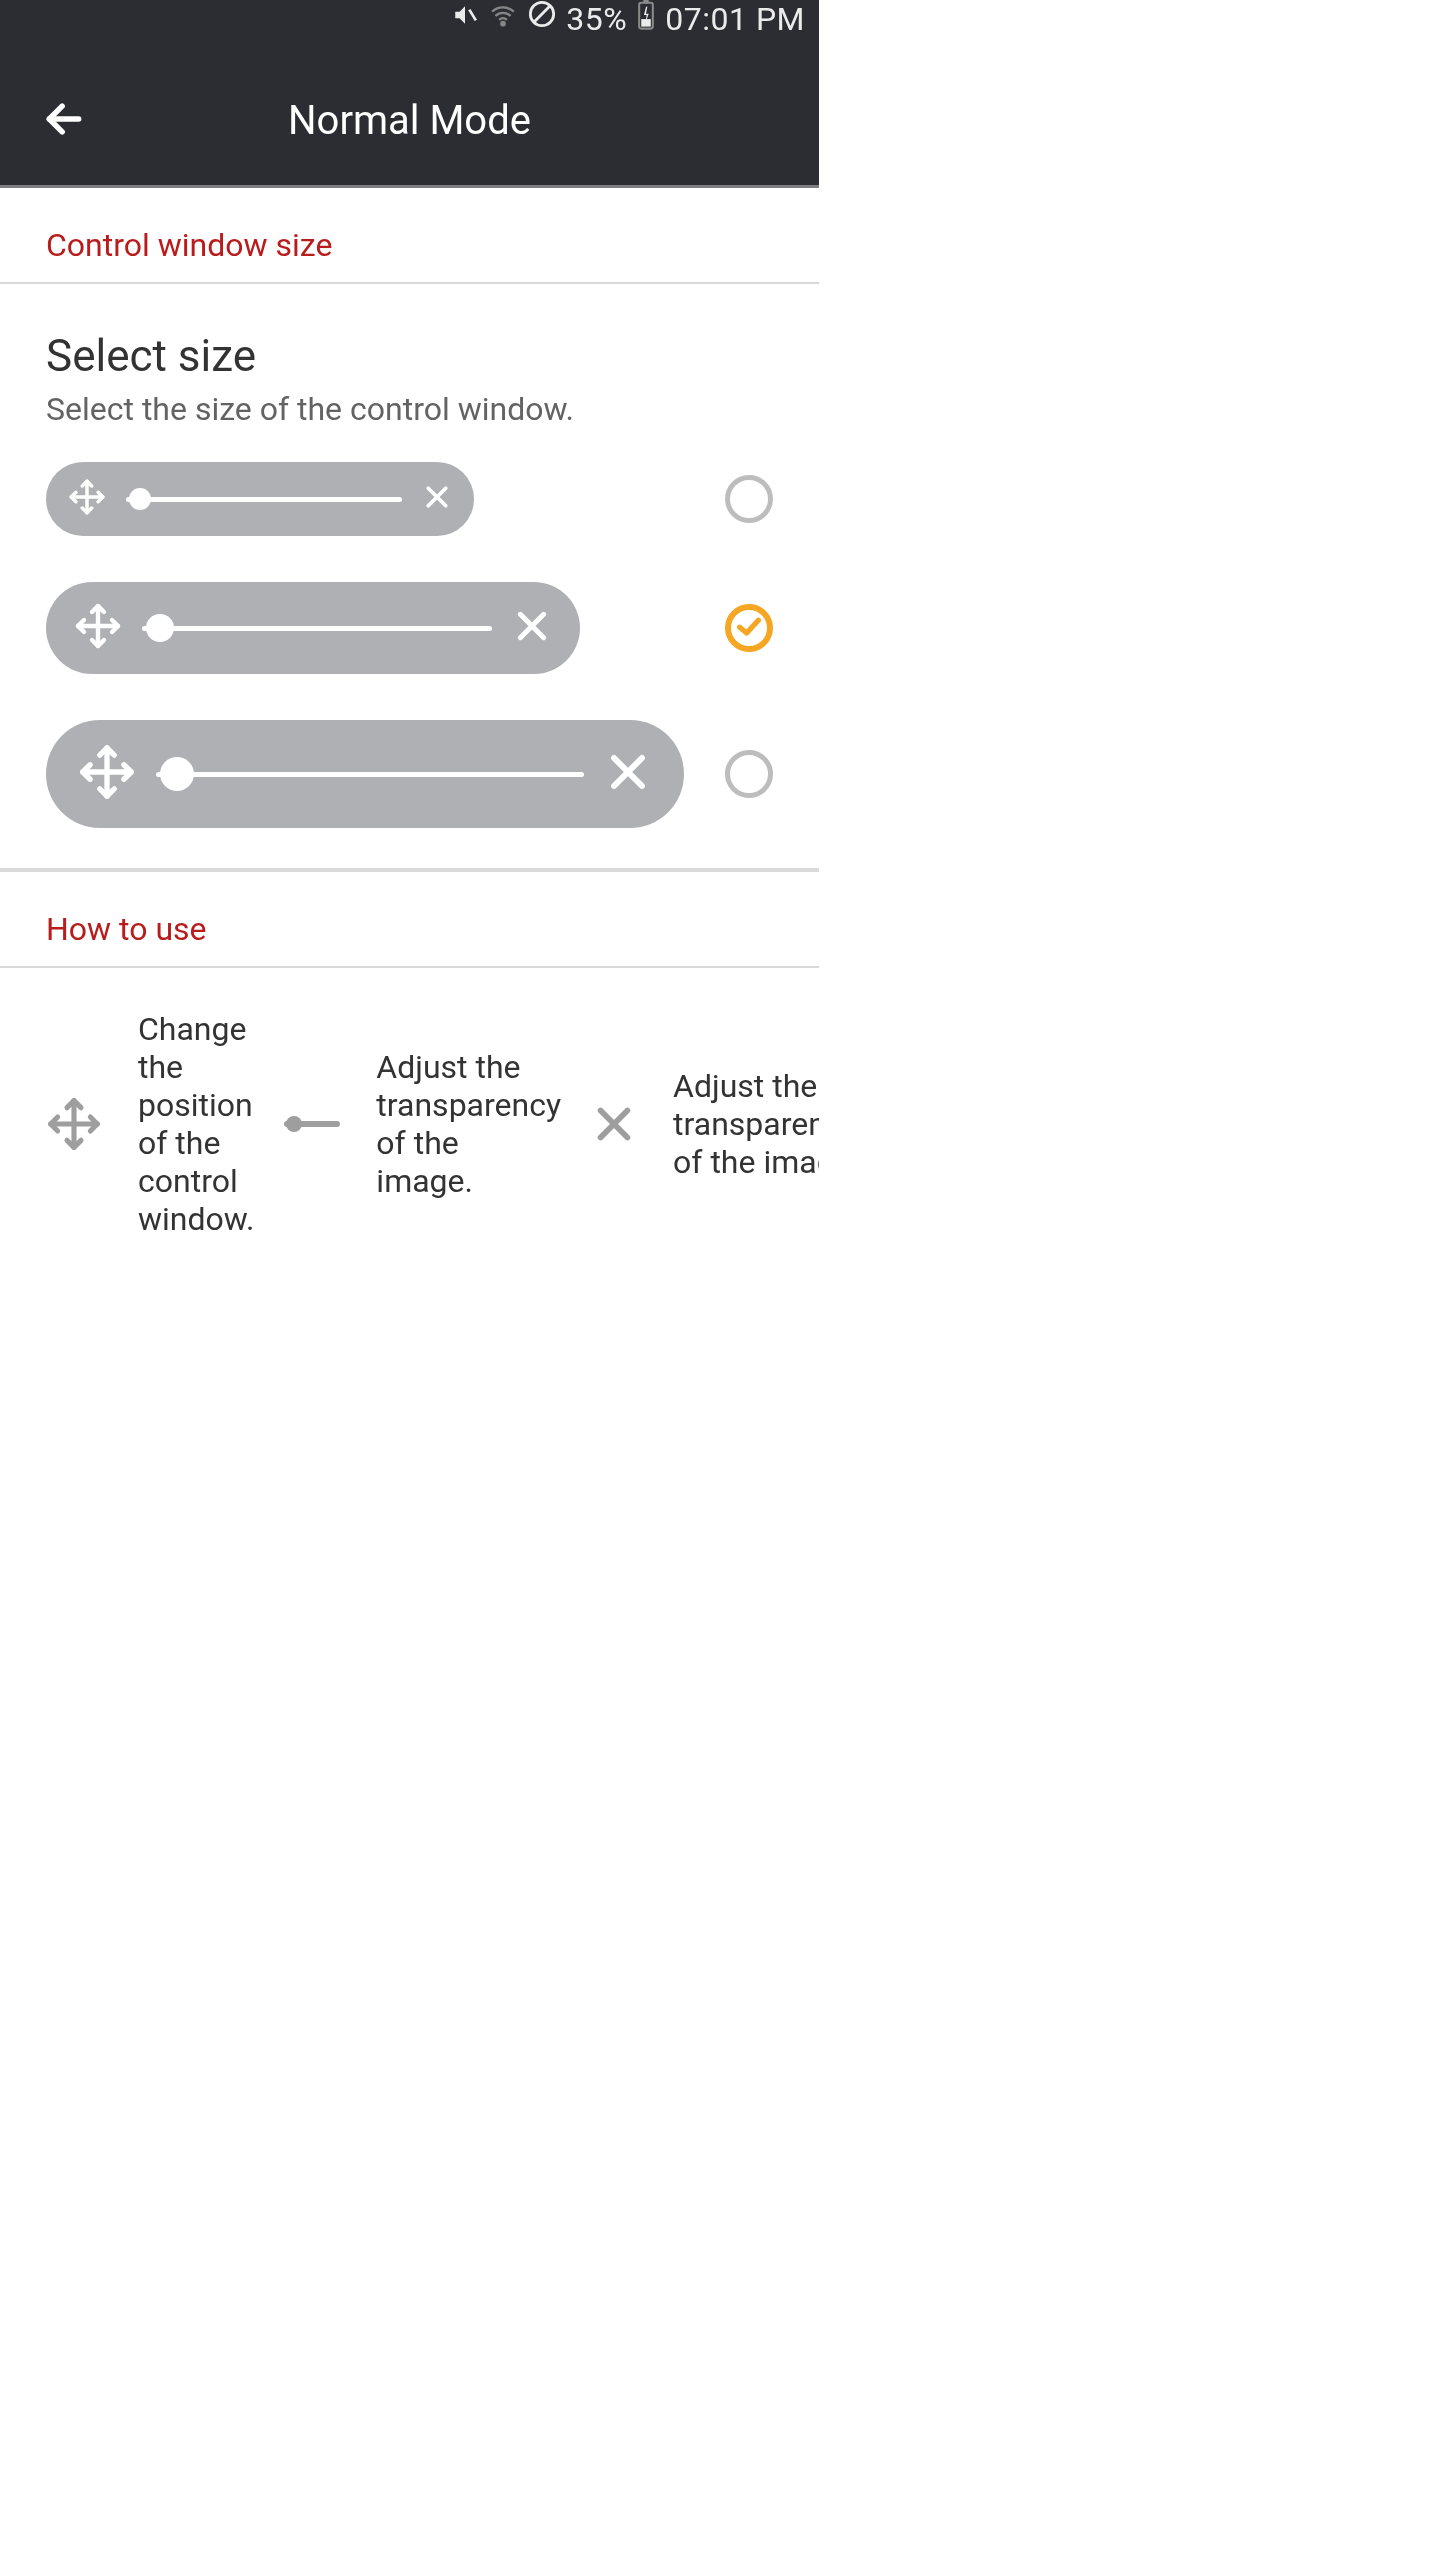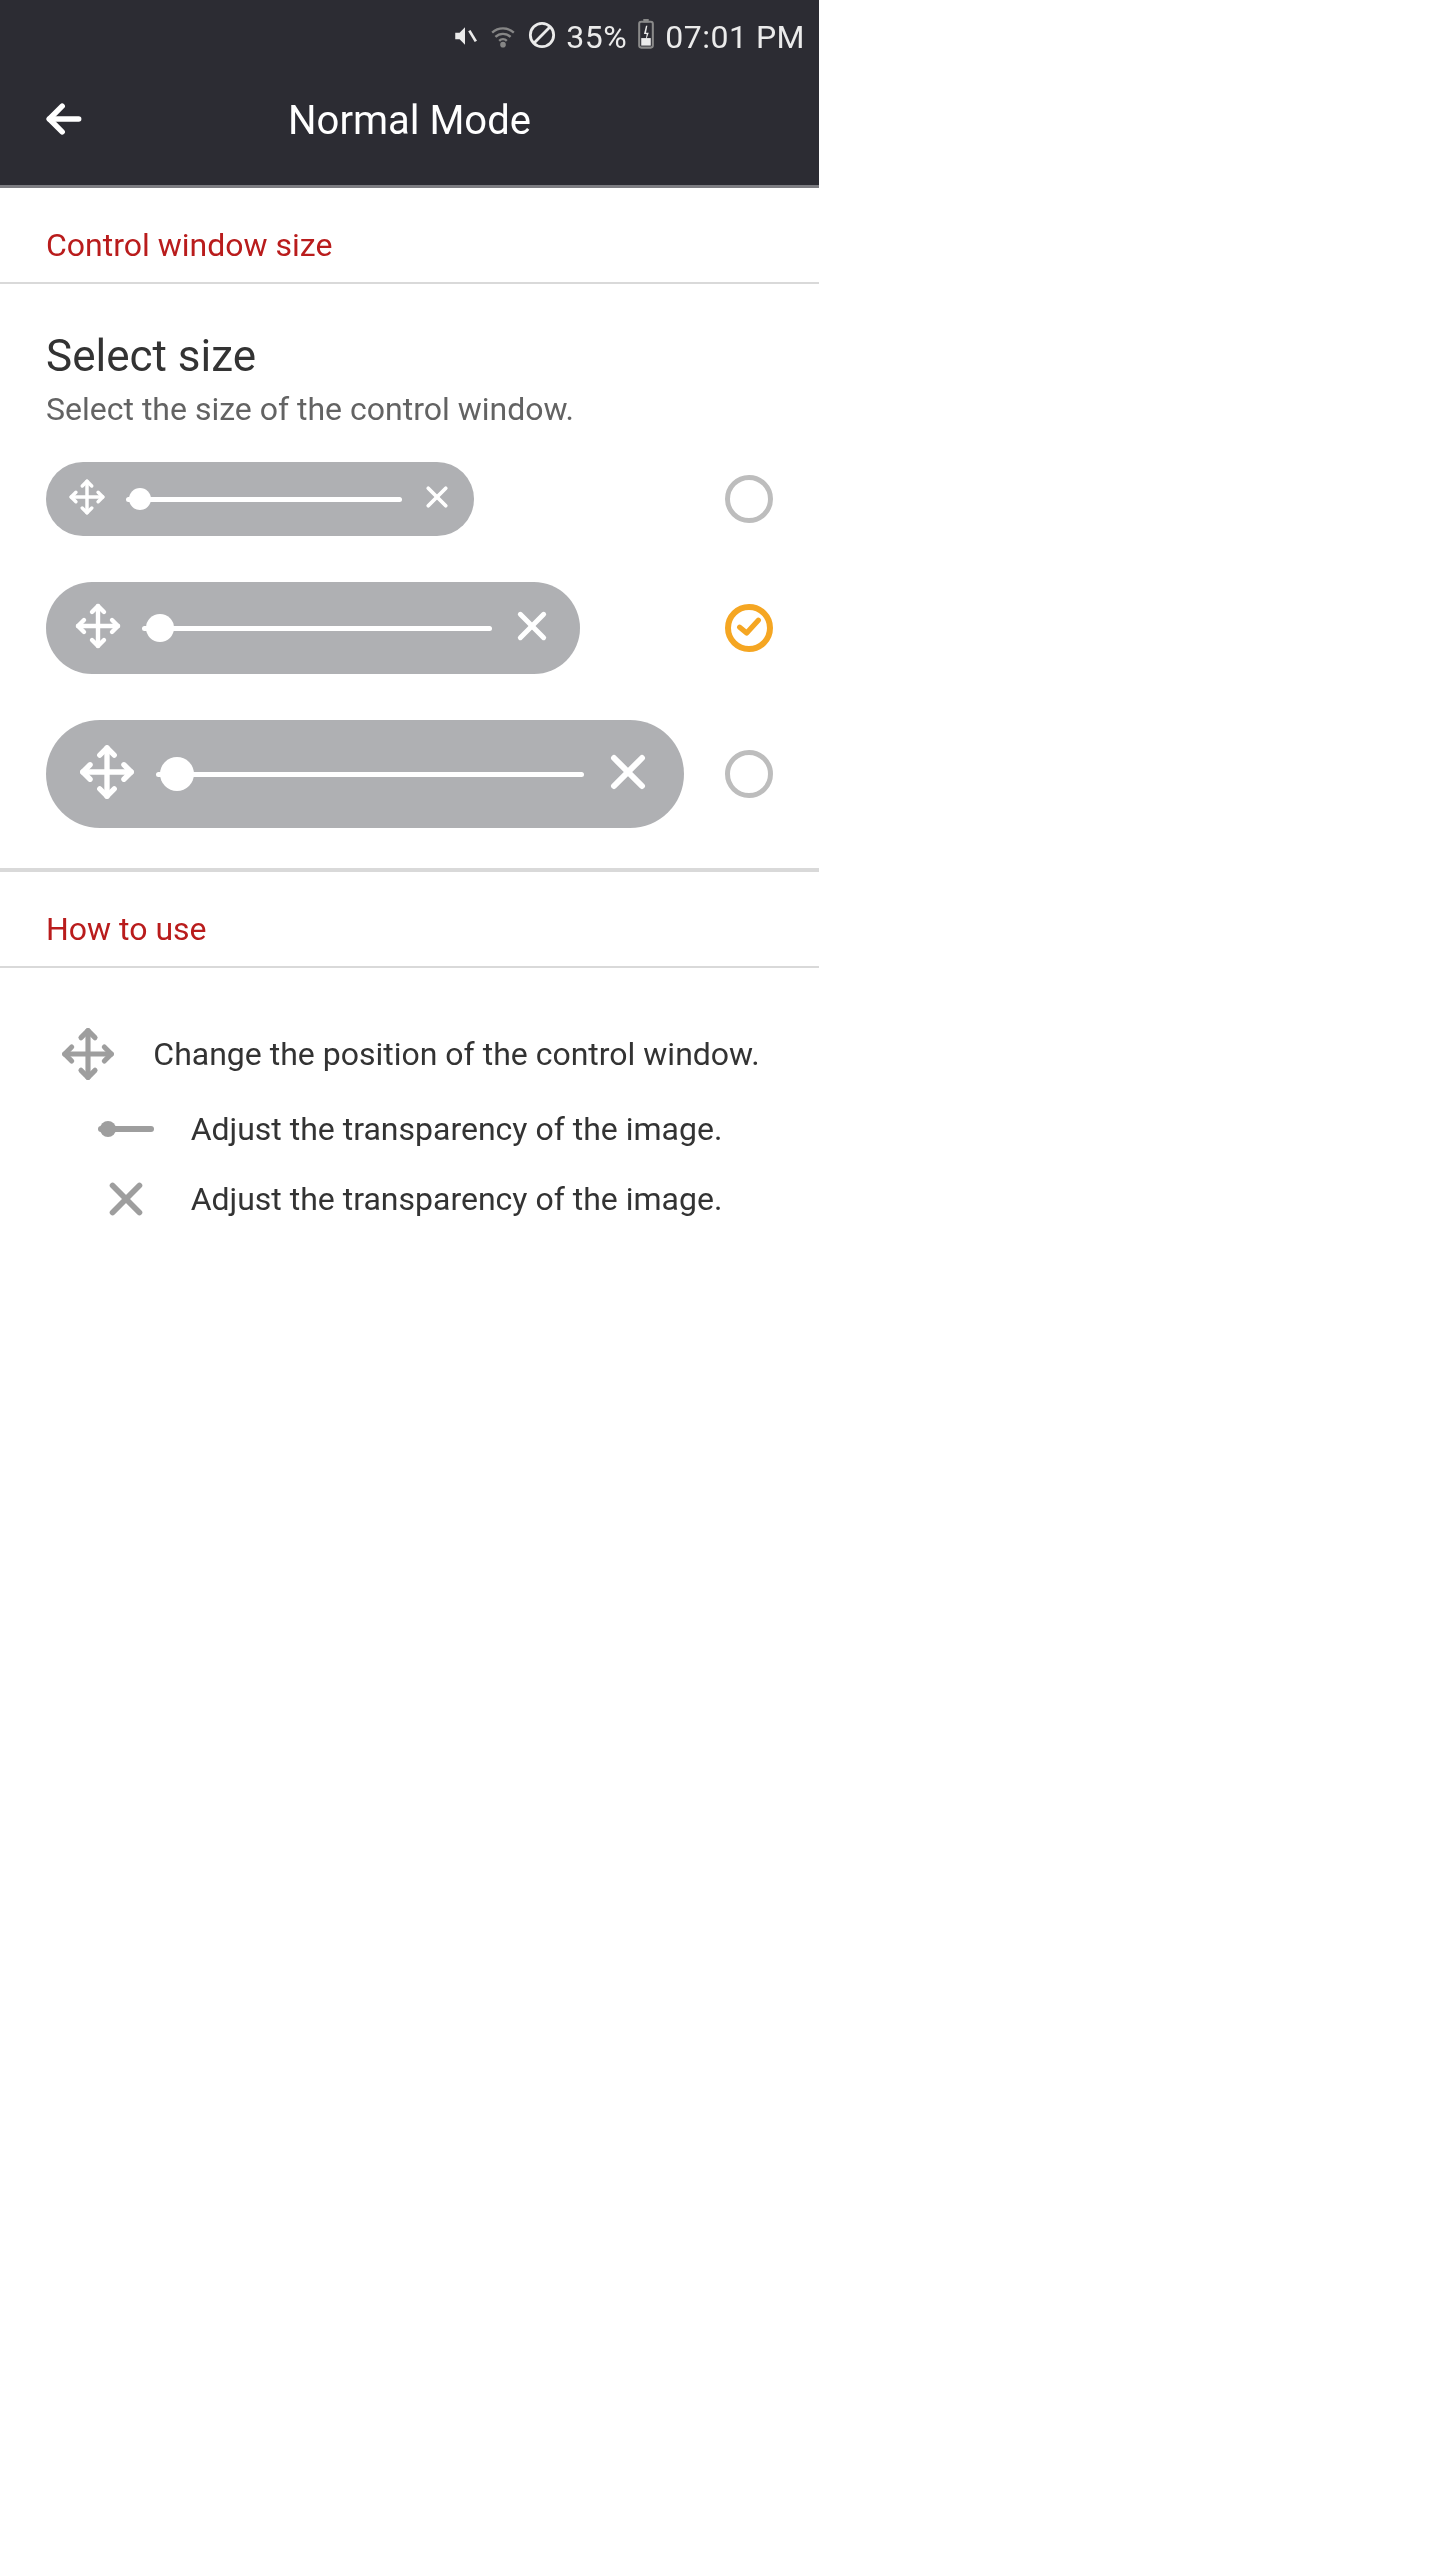--- a/index.html
+++ b/index.html
@@ -3,21 +3,21 @@
 <meta charset="utf-8">
 <style>
   * { box-sizing: border-box; margin: 0; padding: 0; }
   html, body { width: 819px; height: 1440px; font-family: -apple-system, Roboto, sans-serif; background: #fff; overflow: hidden; }
 
   .status-bar {
     height: 56px;
     background: #2c2c33;
     display: flex;
     justify-content: flex-end;
-    align-items: flex-end;
+    align-items: flex-start;
     padding-right: 14px;
     gap: 10px;
     color: #ebebeb;
     font-size: 30px;
   }
   .status-icons { display: flex; align-items: center; gap: 12px; }
   .status-time { font-size: 32px; letter-spacing: 0.5px; }
   .status-battery { font-size: 32px; letter-spacing: 0.5px; }
 
   .app-bar {
@@ -120,25 +120,24 @@
   }
   .radio.selected {
     border: 6px solid #f5a622;
   }
   .radio .check-inner {
     display: none;
   }
   .radio.selected .check-inner { display: block; }
 
   .howto-items {
-    padding: 58px 46px;
-    display: flex;
-    flex-direction: column;
+    padding: 42px 46px;
+    display: flex;
+    flex-direction: row;
     gap: 28px;
-    align-items: center;
   }
   .howto-row {
     display: flex;
     align-items: center;
     gap: 36px;
   }
   .howto-icon {
     width: 58px;
     display: flex;
     justify-content: center;

